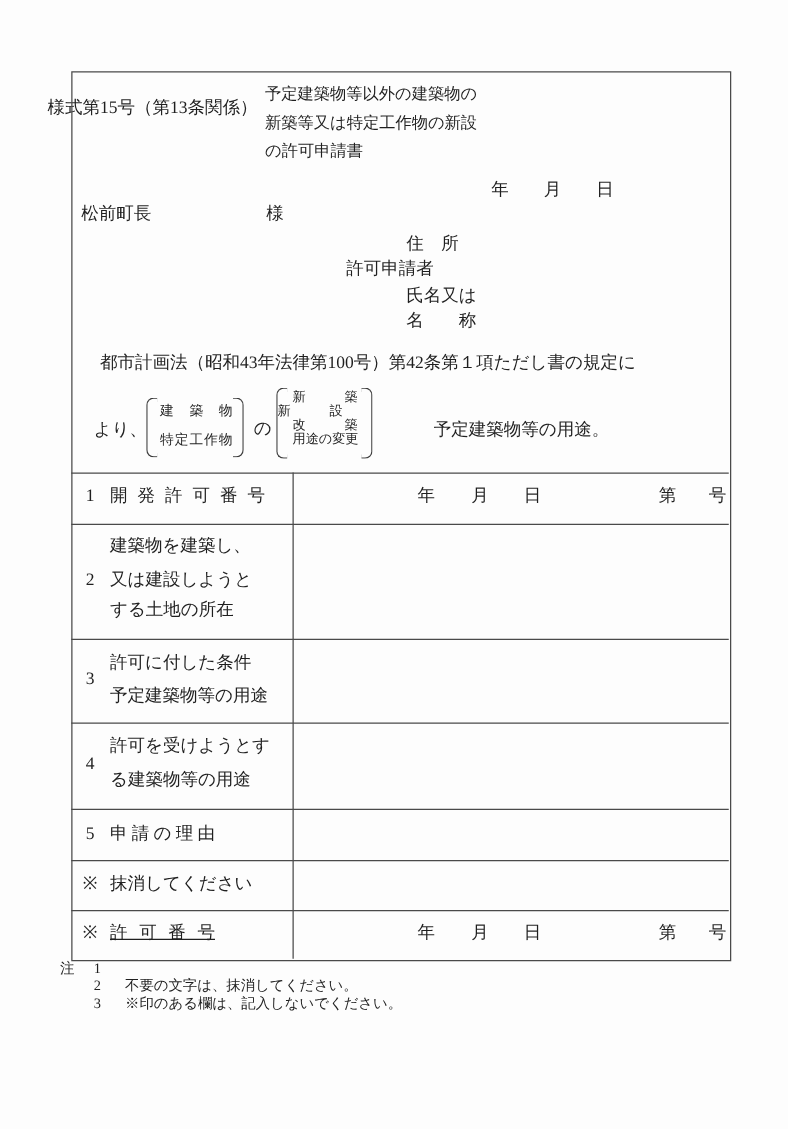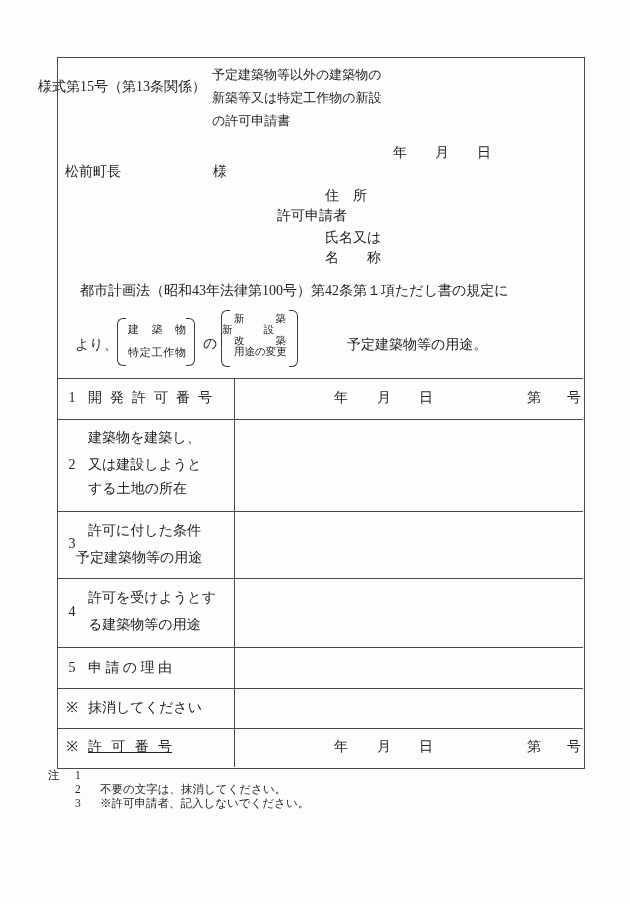--- a/index.html
+++ b/index.html
@@ -83,21 +83,21 @@
 <div class="abs" style="left:527px;top:391px;">第</div>
 <div class="abs" style="left:567px;top:391px;">号</div>
 
 <div class="abs num" style="left:64px;top:458px;">2</div>
 <div class="abs" style="left:88px;top:431px;">建築物を建築し、</div>
 <div class="abs" style="left:88px;top:458px;">又は建設しようと</div>
 <div class="abs" style="left:88px;top:482px;">する土地の所在</div>
 
 <div class="abs num" style="left:64px;top:537px;">3</div>
 <div class="abs" style="left:88px;top:524px;">許可に付した条件</div>
-<div class="abs" style="left:76px;top:551px;text-align:center;">予定建築物等の用途</div>
+<div class="abs" style="left:88px;top:551px;text-align:center;">予定建築物等の用途</div>
 
 <div class="abs num" style="left:64px;top:605px;">4</div>
 <div class="abs" style="left:88px;top:591px;">許可を受けようとす</div>
 <div class="abs" style="left:88px;top:618px;">る建築物等の用途</div>
 
 <div class="abs num" style="left:64px;top:661px;">5</div>
 <div class="abs jst" style="left:88px;top:661px;width:84px;">申請の理由</div>
 
 <div class="abs num" style="left:64px;top:701px;">※</div>
 <div class="abs" style="left:88px;top:701px;">抹消してください</div>
@@ -115,14 +115,14 @@
   <span class="note-c2">1</span>
 </div>
 <div class="note-row" style="left:48px;top:783px;">
   <span class="note-c1"></span>
   <span class="note-c2">2</span>
   <span>不要の文字は、抹消してください。</span>
 </div>
 <div class="note-row" style="left:48px;top:797px;">
   <span class="note-c1"></span>
   <span class="note-c2">3</span>
-  <span>※許可申請者、記入しないでください。</span>
+  <span>※印のある欄は、記入しないでください。</span>
 </div>
 
 </body></html>

